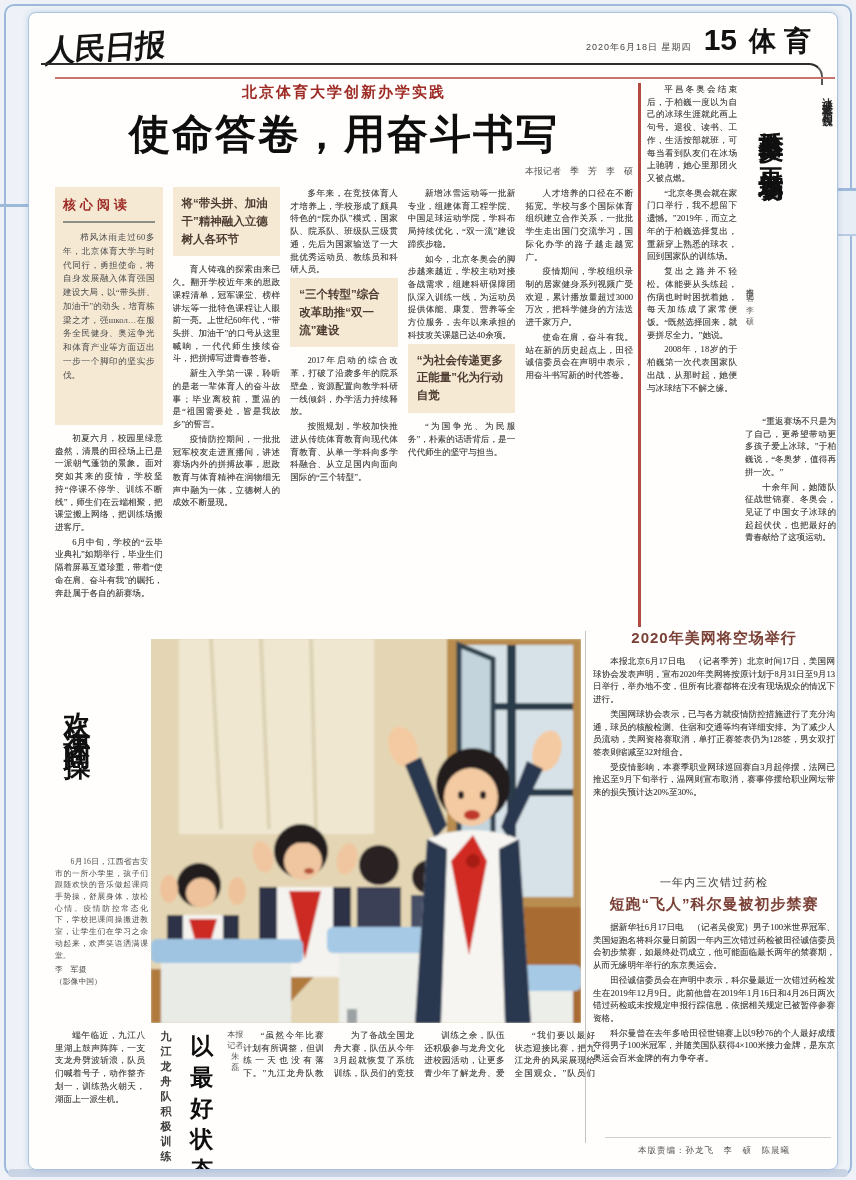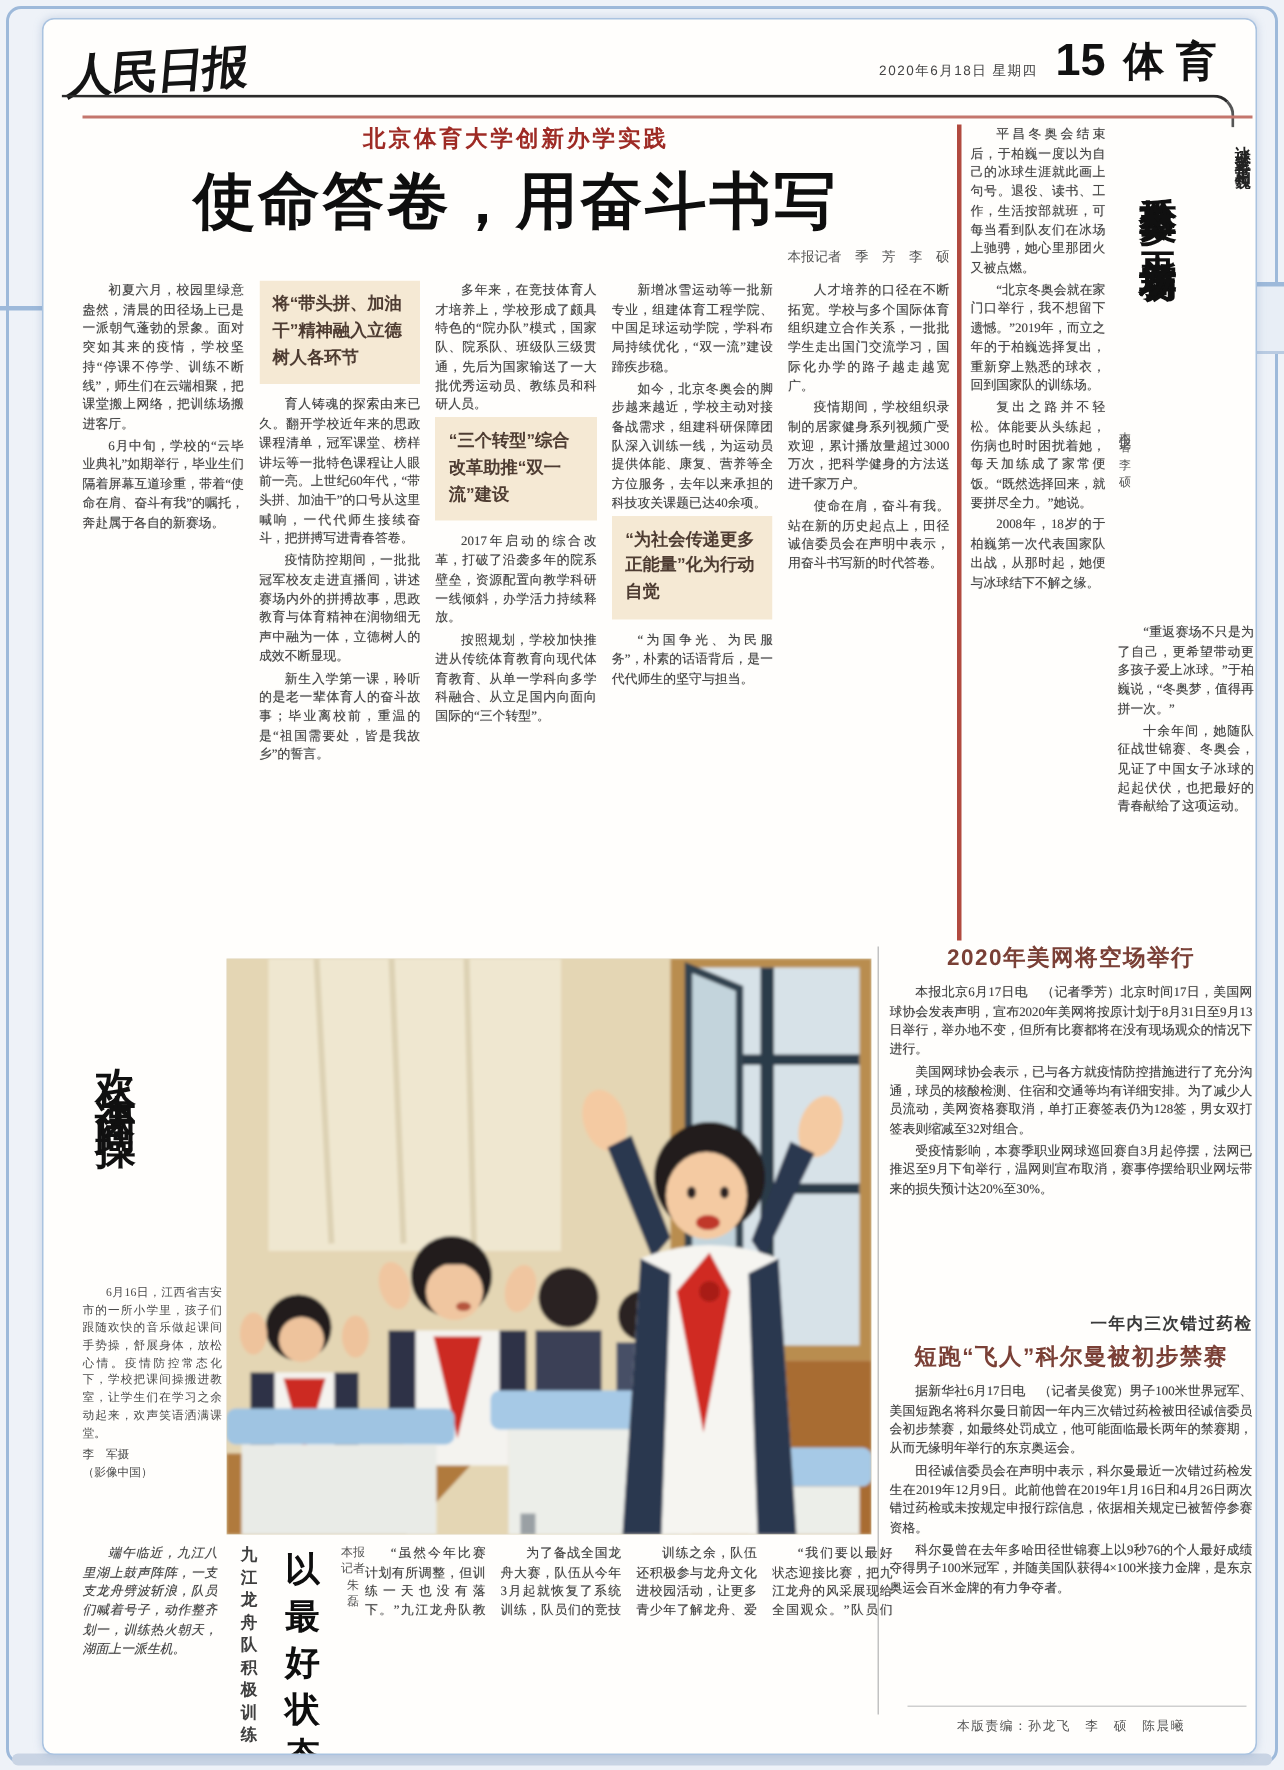--- a/index.html
+++ b/index.html
@@ -56,39 +56,39 @@
   .ra-title { position:absolute; top:28px; left:12px; writing-mode:vertical-rl; font-size:25px; font-weight:900;
               color:#101010; letter-spacing:2px; line-height:1.1; }
   .ra-byline { position:absolute; top:198px; left:-2px; writing-mode:vertical-rl; font-size:8px; color:#555; letter-spacing:2px; }
   .ra-rest { overflow:hidden; flex:1; }
 
   .vrule-gray { position:absolute; left:556px; top:618px; width:1px; height:512px; background:#c2c2c2; }
 
   
   .usopen { position:absolute; left:564px; top:616px; width:242px; height:236px; overflow:hidden; }
   .coleman { position:absolute; left:564px; top:862px; width:242px; height:254px; overflow:hidden; }
-  .sec-kicker { text-align:right; font-size:11px; font-weight:bold; color:#3a3a3a; margin-bottom:5px; letter-spacing:1px; }
+  .sec-kicker { text-align:center; font-size:11px; font-weight:normal; color:#3a3a3a; margin-bottom:5px; letter-spacing:1px; }
   .sec-title { text-align:center; font-size:15px; font-weight:800; color:var(--headline-brown,#7a4036);
                letter-spacing:1px; margin-bottom:7px; }
   .footer-rule { position:absolute; left:576px; top:1124px; width:226px; height:1px; background:#cfcfcf; }
   .editors { position:absolute; left:564px; top:1132px; width:242px; text-align:center; font-size:8.5px;
              color:#555; letter-spacing:1px; }
 
   
   .photo { position:absolute; left:122px; top:626px; width:430px; height:384px; overflow:hidden; background:#e0d5bc; }
   .photo-title { position:absolute; left:30px; top:678px; writing-mode:vertical-rl; font-size:27px; font-weight:900;
                  color:#101010; letter-spacing:10px; }
   .photo-caption { position:absolute; left:26px; top:843px; width:93px; height:160px; overflow:hidden;
                    font-family:"Liberation Serif", serif; font-size:7.8px; line-height:1.5; color:#4a4a4a; text-align:justify; }
   .photo-caption .cap { text-indent:2em; display:block; }
   .credit { display:block; text-align:left; margin-top:3px; white-space:pre-line; }
 
   
   .boat { position:absolute; left:26px; top:1016px; width:540px; height:118px; display:flex; gap:10px; }
-  .boat-col1 { width:90px; overflow:hidden;font-style:italic; }
+  .boat-col1 { width:90px; overflow:hidden; }
   .boat-main { flex:1; display:flex; flex-direction:row; }
   .boat-kicker { text-align:center; font-size:11px; font-weight:bold; color:#3f3f3f; letter-spacing:2px; }
   .boat-title { text-align:center; font-size:23px; font-weight:900; color:#0e0e0e; letter-spacing:3px; margin:2px 0 1px; }
   .boat-byline { text-align:center; font-size:8px; color:#555; margin-bottom:4px; }
   .boat-row { display:flex; gap:10px; height:48px; overflow:hidden; }
   .bcol { flex:1; overflow:hidden; }
 </style>
 </head>
 <body>
 
@@ -107,31 +107,36 @@
   </div>
   <div class="mast-rule"></div>
   <div class="red-rule"></div>
 
   <section class="main-art">
     <div class="kicker">北京体育大学创新办学实践</div>
     <h1 class="main-title">使命答卷，用奋斗书写</h1>
     <div class="byline">本报记者　季　芳　李　硕</div>
     <div class="cols">
       <div class="col">
+        <div class="corebox">
+          <div class="corelabel">核心阅读</div>
+          <div class="corerule"></div>
+          <div class="coretext">栉风沐雨走过60多年，北京体育大学与时代同行，勇担使命，将自身发展融入体育强国建设大局，以“带头拼、加油干”的劲头，培育栋梁之才，强школ…在服务全民健身、奥运争光和体育产业等方面迈出一步一个脚印的坚实步伐。</div>
+        </div>
         <div>
             <p class="para">初夏六月，校园里绿意盎然，清晨的田径场上已是一派朝气蓬勃的景象。面对突如其来的疫情，学校坚持“停课不停学、训练不断线”，师生们在云端相聚，把课堂搬上网络，把训练场搬进客厅。</p>
             <p class="para">6月中旬，学校的“云毕业典礼”如期举行，毕业生们隔着屏幕互道珍重，带着“使命在肩、奋斗有我”的嘱托，奔赴属于各自的新赛场。</p>
           </div>
       </div>
       <div class="col">
         <div class="subhead">将“带头拼、加油干”精神融入立德树人各环节</div>
         <div>
             <p class="para">育人铸魂的探索由来已久。翻开学校近年来的思政课程清单，冠军课堂、榜样讲坛等一批特色课程让人眼前一亮。上世纪60年代，“带头拼、加油干”的口号从这里喊响，一代代师生接续奋斗，把拼搏写进青春答卷。</p>
+            <p class="para">新生入学第一课，聆听的是老一辈体育人的奋斗故事；毕业离校前，重温的是“祖国需要处，皆是我故乡”的誓言。</p>
             <p class="para">疫情防控期间，一批批冠军校友走进直播间，讲述赛场内外的拼搏故事，思政教育与体育精神在润物细无声中融为一体，立德树人的成效不断显现。</p>
-            <p class="para">新生入学第一课，聆听的是老一辈体育人的奋斗故事；毕业离校前，重温的是“祖国需要处，皆是我故乡”的誓言。</p>
           </div>
       </div>
       <div class="col">
         <div>
             <p class="para">多年来，在竞技体育人才培养上，学校形成了颇具特色的“院办队”模式，国家队、院系队、班级队三级贯通，先后为国家输送了一大批优秀运动员、教练员和科研人员。</p>
           </div>
         <div class="subhead">“三个转型”综合改革助推“双一流”建设</div>
         <div>
             <p class="para">2017年启动的综合改革，打破了沿袭多年的院系壁垒，资源配置向教学科研一线倾斜，办学活力持续释放。</p>
             <p class="para">按照规划，学校加快推进从传统体育教育向现代体育教育、从单一学科向多学科融合、从立足国内向面向国际的“三个转型”。</p>

